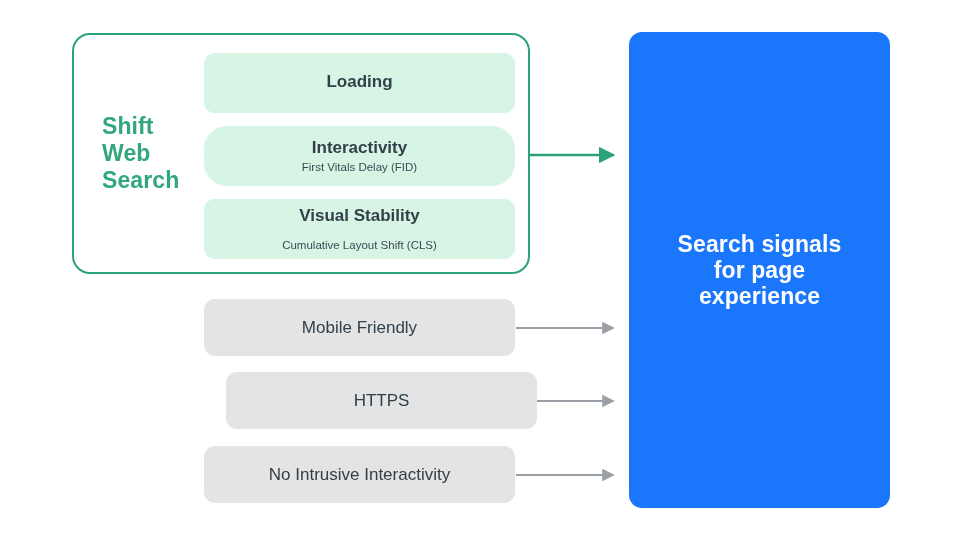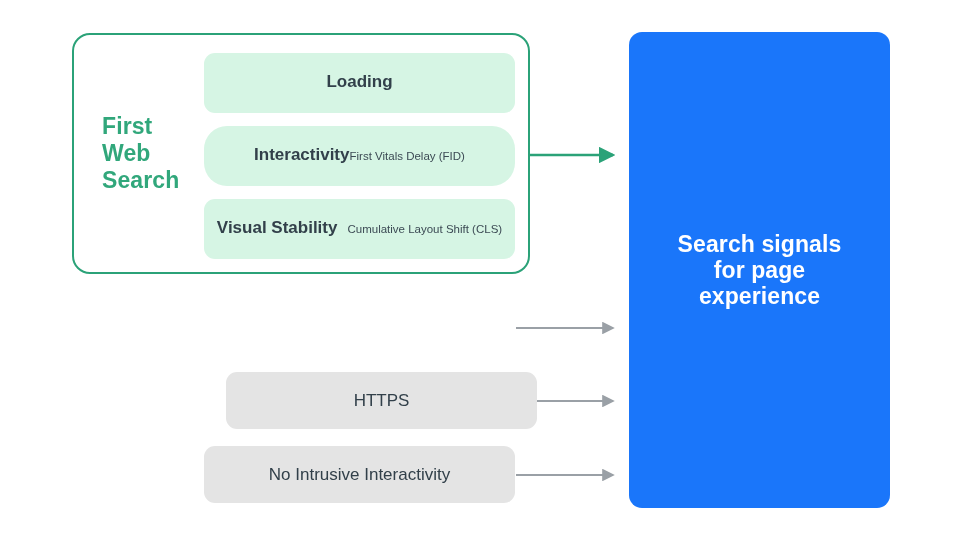--- a/index.html
+++ b/index.html
@@ -49,21 +49,21 @@
 
   
   .metric-card {
     position: absolute;
     left: 204px;
     width: 311px;
     height: 60px;
     background: #D6F5E4;
     border-radius: 11px;
     display: flex;
-    flex-direction: row;
+    flex-direction: column;
     align-items: center;
     justify-content: center;
   }
   .metric-card.m0 { top: 53px; }
   .metric-card.m1 { top: 126px; border-radius: 23px; }
   .metric-card.m2 { top: 199px; gap: 10px; }
 
   .metric-title {
     font-size: 17px;
     font-weight: bold;
@@ -154,39 +154,42 @@
     <line x1="516" y1="328" x2="613" y2="328" stroke="#9AA0A6" stroke-width="1.8" marker-end="url(#head-gray)"></line>
 
     <line x1="516" y1="401" x2="613" y2="401" stroke="#9AA0A6" stroke-width="1.8" marker-end="url(#head-gray)"></line>
 
     <line x1="516" y1="475" x2="613" y2="475" stroke="#9AA0A6" stroke-width="1.8" marker-end="url(#head-gray)"></line>
   </svg>
 
   <div class="cwv-container"></div>
 
   <div class="cwv-label">
-    <span>First</span>
+    <span>Shift</span>
     <span>Web</span>
     <span>Search</span>
   </div>
 
   <div class="metric-card m0">
     <div class="metric-title">Loading</div>
   </div>
 
   <div class="metric-card m1">
     <div class="metric-title">Interactivity</div>
     <div class="metric-sub">First Vitals Delay (FID)</div>
   </div>
 
   <div class="metric-card m2">
     <div class="metric-title">Visual Stability</div>
     <div class="metric-sub">Cumulative Layout Shift (CLS)</div>
   </div>
 
+  <div class="gray-card g0">
+    <div class="gray-label">Mobile Friendly</div>
+  </div>
 
   <div class="gray-card g1">
     <div class="gray-label">HTTPS</div>
   </div>
 
   <div class="gray-card g2">
     <div class="gray-label">No Intrusive Interactivity</div>
   </div>
 
   <div class="blue-box">

